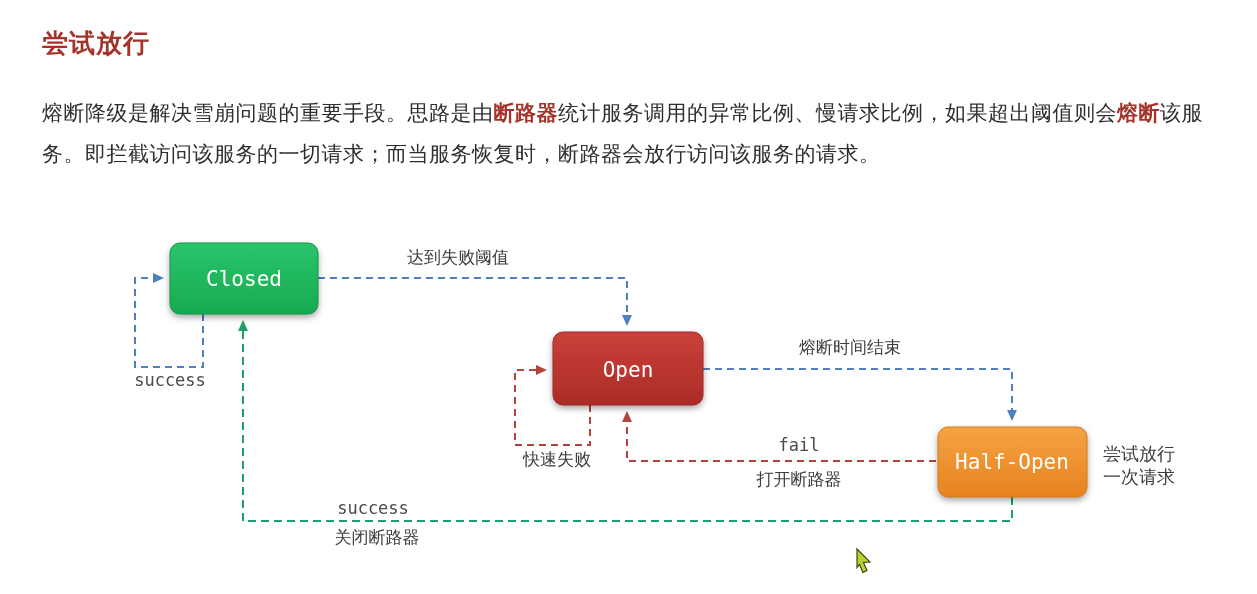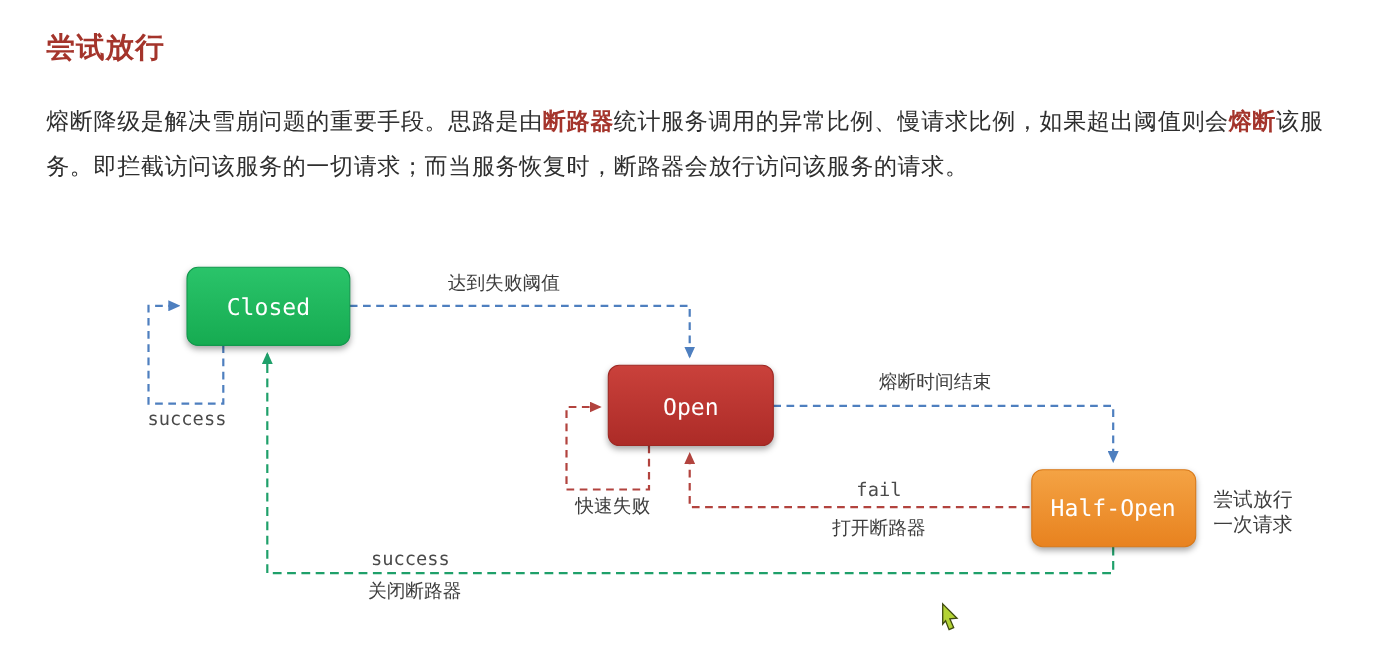--- a/index.html
+++ b/index.html
@@ -23,21 +23,20 @@
   }
   .page-title{
     position:absolute;left:42px;top:26px;margin:0;
     font-size:26px;font-weight:700;color:var(--title-red);
     letter-spacing:1px;
   }
   .intro{
     position:absolute;left:42px;top:92px;width:1200px;margin:0;
     font-size:21px;line-height:41px;color:var(--body-text);
     letter-spacing:0.5px;
-    font-family:Liberation Mono, monospace;
   }
   .intro .em{color:var(--em-red);font-weight:700;}
   svg.diagram{position:absolute;left:0;top:0;}
   .edge{fill:none;stroke-width:2;}
   .edge.blue{stroke:var(--dash-blue);stroke-dasharray:7 5;}
   .edge.red{stroke:var(--dash-red);stroke-dasharray:7 5;}
   .edge.green{stroke:var(--dash-green);stroke-dasharray:8 5;}
   .node-rect{filter:drop-shadow(0px 3px 3px rgba(0,0,0,0.35));}
   .node-label{
     font-family:"DejaVu Sans Mono","Liberation Mono",monospace;

